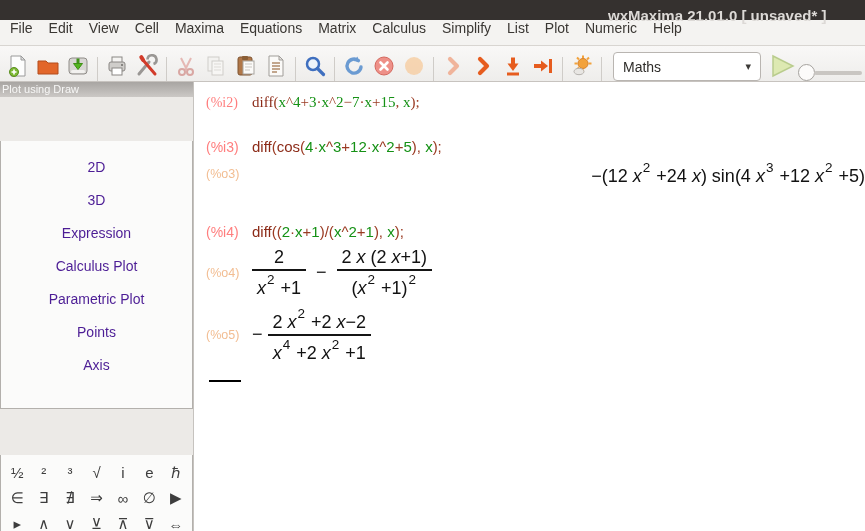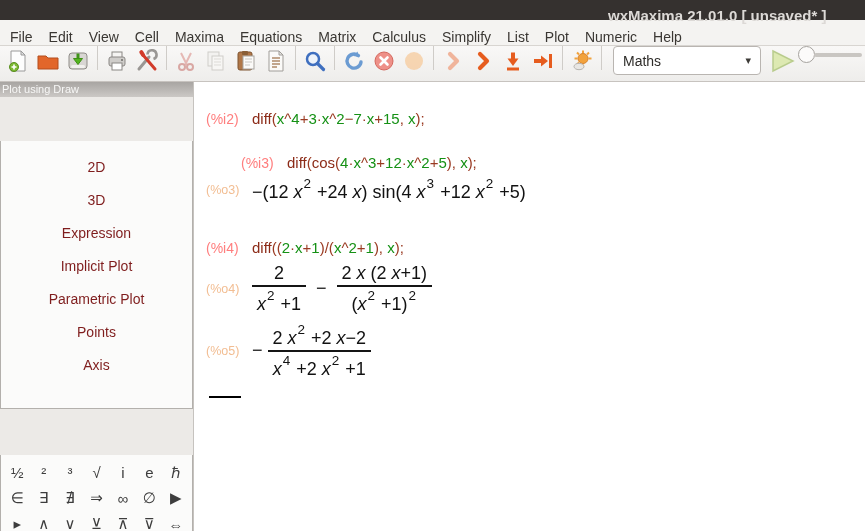--- a/index.html
+++ b/index.html
@@ -6,63 +6,63 @@
   html,body { width:865px; height:531px; overflow:hidden; }
   body { font-family:"Liberation Sans", sans-serif; background:#fff; }
 
   .app { width:865px; height:531px; display:flex; flex-direction:column; }
 
   
   .titlebar { height:20px; background:var(--titlebar_bg,#35312f); position:relative; flex:none; }
   .title { position:absolute; left:608px; top:7px; color:#dcd9d6; font-weight:bold; font-size:15px; }
 
   
-  .menubar { height:26px; background:#f4f3f1; border-bottom:1px solid #d8d5d1; display:flex; align-items:flex-end; padding-left:2px; flex:none; }
+  .menubar { height:26px; background:#f4f3f1; border-bottom:1px solid #d8d5d1; display:flex; align-items:flex-start; padding-left:2px; flex:none; }
   .menu-item { padding:0 8px; font-size:14px; color:#3a3733; }
 
   
-  .toolbar { height:36px; background:linear-gradient(#f9f8f7,#eeedeb); border-bottom:1px solid #c7c3bf; display:flex; align-items:flex-start; padding:0 3px; flex:none; }
+  .toolbar { height:36px; background:linear-gradient(#f9f8f7,#eeedeb); border-bottom:1px solid #c7c3bf; display:flex; align-items:flex-end; padding:0 3px; flex:none; }
   .tbtn { width:30px; height:30px; display:flex; align-items:center; justify-content:center; flex:none; }
   .tsep { width:1px; height:24px; background:#cfccc8; margin:0 4px; flex:none; }
   .dropdown { width:148px; height:29px; background:#fff; border:1px solid #b9b5b1; border-radius:4px; display:flex; align-items:center; justify-content:space-between; padding:0 9px; margin:0 7px; flex:none; }
   .dropdown .val { font-size:14px; color:#2e2c29; }
   .dropdown .caret { font-size:11px; color:#3c3a37; }
   .slider { display:flex; align-items:center; flex:1; min-width:0; }
   .slider-knob { width:17px; height:17px; border:1px solid #a5a29e; border-radius:50%; background:#fcfbfa; flex:none; }
   .slider-track { height:4px; background:#c9c6c2; flex:1; margin-left:-1px; border-radius:2px; }
 
   
   .main { flex:1; display:flex; min-height:0; }
 
   .sidebar { width:193px; background:#eceae7; display:flex; flex-direction:column; flex:none;gap:44px; }
   .pane-caption { height:15px; flex:none; background:linear-gradient(#a8a5a2,#cbc8c5); color:#f7f7f6; font-size:11px; line-height:15px; padding-left:2px; white-space:nowrap; overflow:hidden; }
   .draw-body { height:268px; flex:none; background:#fbfbfa; border:1px solid #b3b0ac; border-top:none; margin-bottom:2px; padding-top:9px; display:flex; flex-direction:column; }
-  .draw-btn { height:27px; margin:3px 6px; display:flex; align-items:center; justify-content:center; font-size:14px; color:#7f1d1d; }
+  .draw-btn { height:27px; margin:3px 6px; display:flex; align-items:center; justify-content:center; font-size:14px; color:#4c1d95; }
   .symbols-body { flex:1; background:#fbfbfa; border:1px solid #b3b0ac; border-top:none; display:grid; grid-template-columns:repeat(7,1fr); grid-auto-rows:26px; padding:4px 3px; align-items:center; justify-items:center; font-size:15px; color:#3d3d3d; }
 
   .content { flex:1; background:#fff; border-left:1px solid #c6c3bf; padding:10px 0 0 12px; overflow:hidden; }
 
   
   .cell-in { display:flex; align-items:baseline; font-size:15px; white-space:pre; }
   .in-label { color:var(--input_label,#ff7e7e); width:46px; flex:none; font-size:14px; }
   .tok-f { color:var(--function_color,#8c2b18); }
   .tok-o { color:var(--operator_color,#9a3a22); }
   .tok-v { color:var(--variable_color,#159115); }
 
   .cell-out { display:flex; align-items:center; white-space:pre; }
   .out-label { color:var(--output_label,#f2bd92); width:46px; flex:none; font-size:12.5px; }
   .math { font-size:18px; color:#121212; }
   .mv { font-style:italic; }
   .msup { font-size:13.5px; vertical-align:10px; padding:0 1px; }
   .frac { display:inline-block; vertical-align:middle; text-align:center; }
   .frac .bar { border-top:2px solid #151515; margin:1px 0; }
   .frac .num, .frac .den { padding:0 5px; }
 
-  .ci0 { margin-top:18px; }  .co0 { margin-top:9px; }
-  .ci1 { margin-top:27px;margin-left:35px; } .co1 { margin-top:5px; }
+  .ci0 { margin-top:2px;font-family:Liberation Serif, serif; }  .co0 { margin-top:9px; }
+  .ci1 { margin-top:27px; } .co1 { margin-top:5px;justify-content:space-between; }
   .ci2 { margin-top:36px; } .co2 { margin-top:7px; }
   .ci3 { margin-top:41px; } .co3 { margin-top:7px; }
 
   .cursor-line { width:32px; height:2px; background:#000; margin:16px 0 0 3px; }
 </style>
 </head>
 <body>
 
 <div class="app">
 
@@ -233,21 +233,21 @@
   </div>
 
   <div class="main">
 
     <div class="sidebar">
       <div class="pane-caption">Plot using Draw</div>
       <div class="draw-body">
           <div class="draw-btn">2D</div>
           <div class="draw-btn">3D</div>
           <div class="draw-btn">Expression</div>
-          <div class="draw-btn">Implicit Plot</div>
+          <div class="draw-btn">Calculus Plot</div>
           <div class="draw-btn">Parametric Plot</div>
           <div class="draw-btn">Points</div>
           <div class="draw-btn">Axis</div>
         </div>
       <div class="symbols-body">
           <span class="sym-btn">½</span>
           <span class="sym-btn">²</span>
           <span class="sym-btn">³</span>
           <span class="sym-btn">√</span>
           <span class="sym-btn">i</span>

